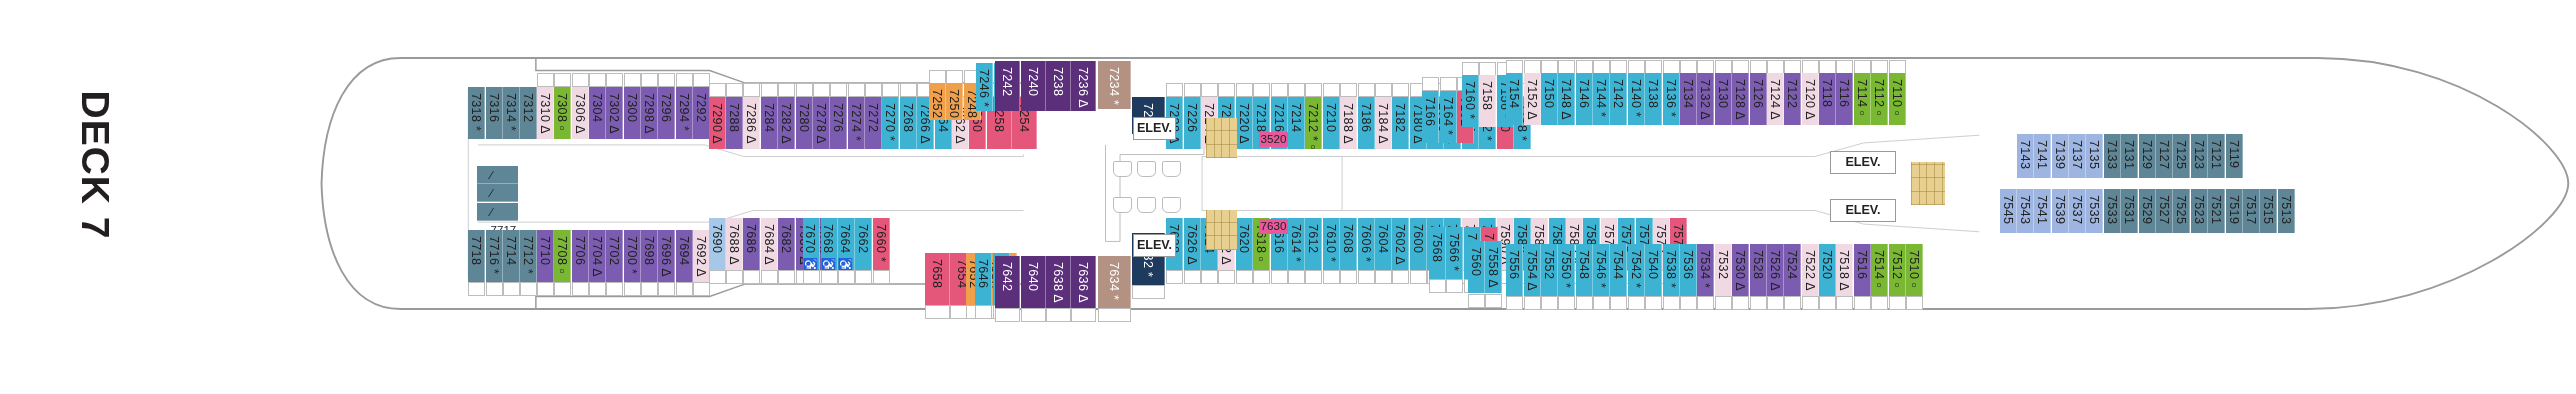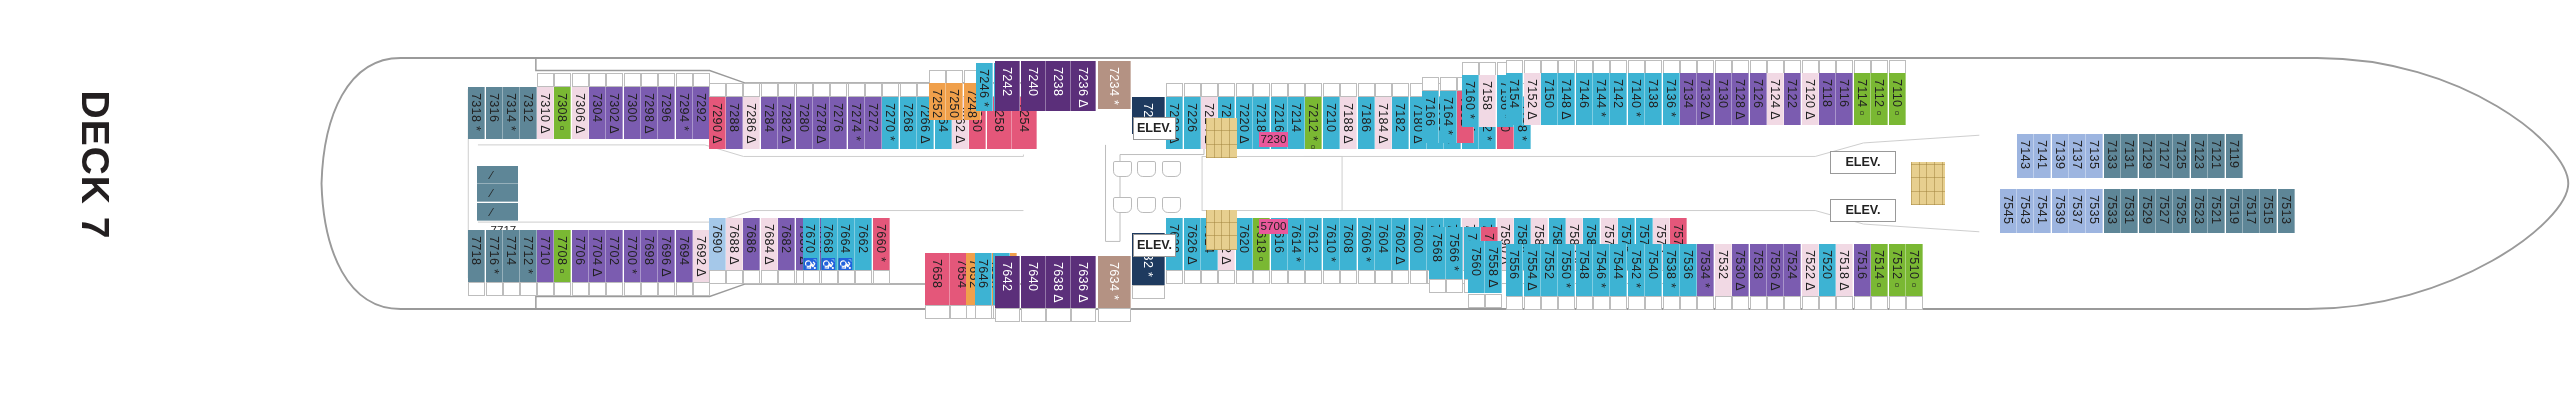--- a/index.html
+++ b/index.html
@@ -959,15 +959,15 @@
 <div class="stairs" style="left:1206px;top:210px;width:31px;height:40px;"></div>
 <div class="stairs" style="left:1911px;top:162px;width:34px;height:43px;"></div>
 
 <div class="chair" style="left:1113px;top:161px;"></div>
 <div class="chair" style="left:1137px;top:161px;"></div>
 <div class="chair" style="left:1162px;top:161px;"></div>
 <div class="chair" style="left:1113px;top:197px;"></div>
 <div class="chair" style="left:1137px;top:197px;"></div>
 <div class="chair" style="left:1162px;top:197px;"></div>
 
-<div class="pink-small" style="left:1259px;top:132px;width:29px;height:14.5px;">7230</div>
-<div class="pink-small" style="left:1259px;top:219px;width:29px;height:14.5px;">5700</div>
+<div class="pink-small" style="left:1259px;top:132px;width:29px;height:14.5px;">3520</div>
+<div class="pink-small" style="left:1259px;top:219px;width:29px;height:14.5px;">7630</div>
 
 
 </body></html>

